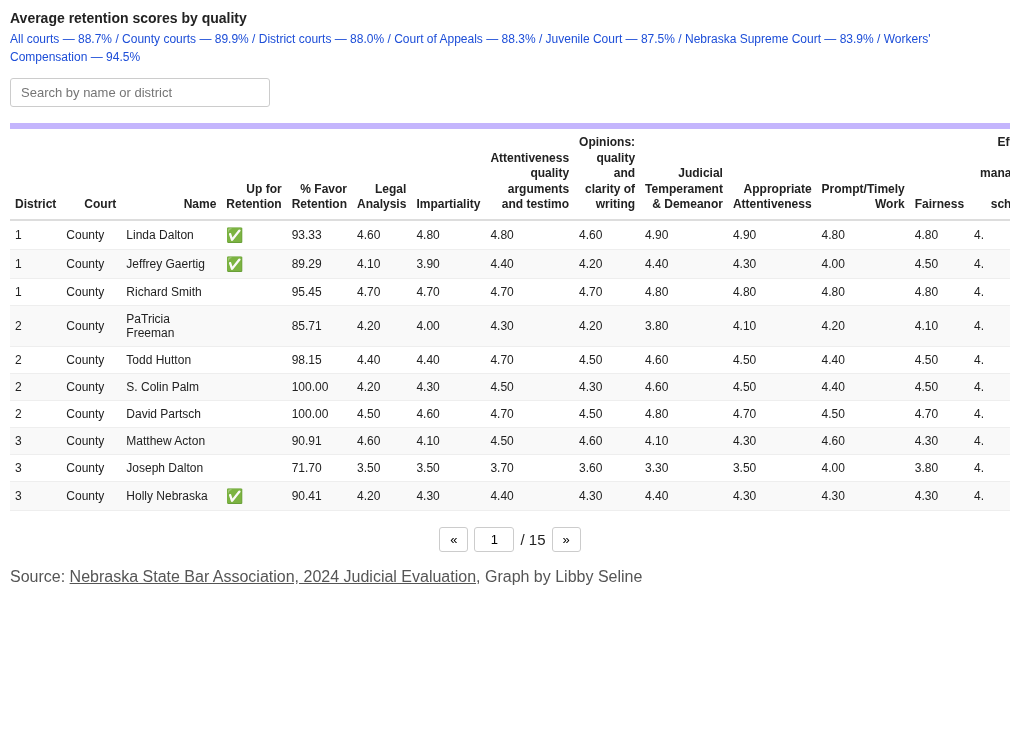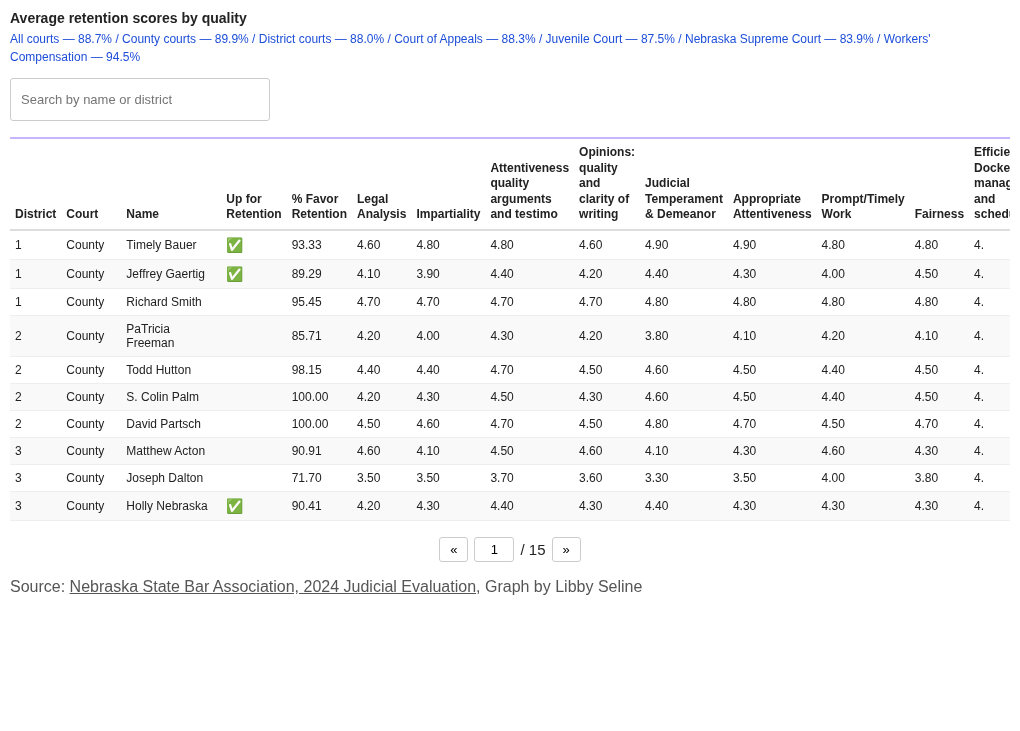--- a/index.html
+++ b/index.html
@@ -4,41 +4,41 @@
   <style>
     * { box-sizing: border-box; margin: 0; padding: 0; }
     body { font-family: Arial, sans-serif; font-size: 13px; color: #222; background: #fff; padding: 10px; }
     
     .title { font-weight: bold; font-size: 14px; margin-bottom: 4px; }
     .subtitle { font-size: 12px; color: #1d4ed8; margin-bottom: 12px; line-height: 1.5; }
     
     .search-container { margin-bottom: 16px; }
     .search-input {
       width: 260px;
-      padding: 13px 10px;
+      padding: 6px 10px;
       border: 1px solid #ccc;
       border-radius: 3px;
       font-size: 13px;
       outline: none;
     }
     
     .table-container { overflow-x: auto; }
     
     table {
       border-collapse: collapse;
       width: 100%;
       font-size: 12px;
     }
     
     thead tr th {
       background: #fff;
       border-bottom: 2px solid #ddd;
-      border-top: 2px solid #c4b5fd;
+      border-top: 6px solid #c4b5fd;
       padding: 6px 5px;
-      text-align: left;
+      text-align: right;
       font-weight: bold;
       vertical-align: bottom;
       line-height: 1.3;
       white-space: normal;
       min-width: 48px;
     }
     
     thead tr th:first-child { min-width: 30px; }
     thead tr th:nth-child(2) { min-width: 60px; }
     thead tr th:nth-child(3) { min-width: 100px; }
@@ -117,21 +117,21 @@
         <th>Appropriate Attentiveness</th>
         <th>Prompt/Timely Work</th>
         <th>Fairness</th>
         <th class="efficiency-col">Efficiency Docket management and scheduling</th>
       </tr>
     </thead>
     <tbody id="table-body">
     <tr>
           <td>1</td>
           <td>County</td>
-          <td>Timely Bauer</td>
+          <td>Linda Dalton</td>
           <td><span style="color:green;font-size:14px;">✅</span></td>
           <td>93.33</td>
           <td>4.60</td>
           <td>4.80</td>
           <td>4.80</td>
           <td>4.60</td>
           <td>4.90</td>
           <td>4.90</td>
           <td>4.80</td>
           <td>4.80</td>

